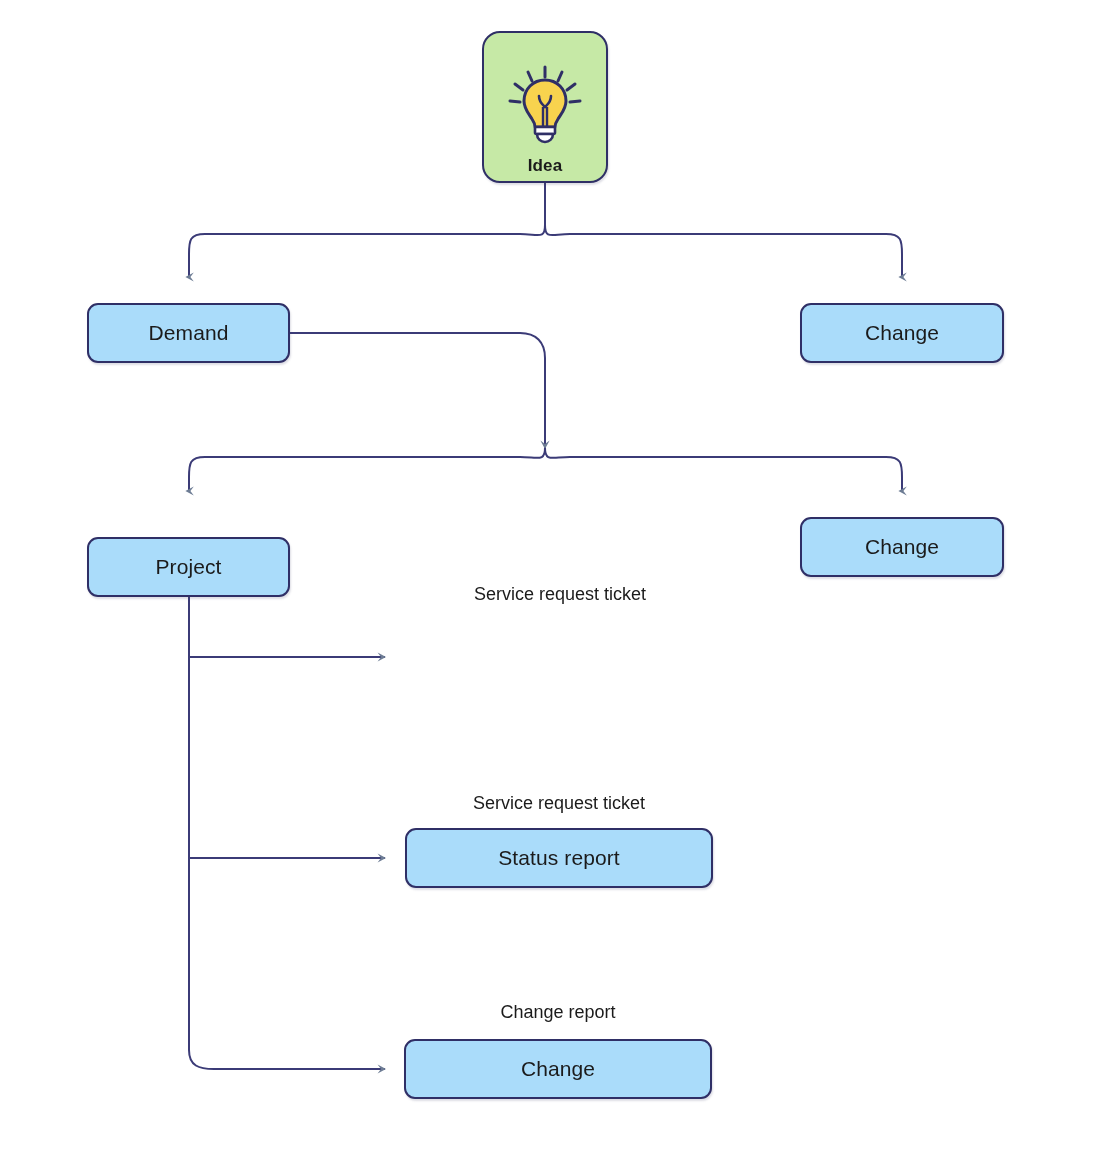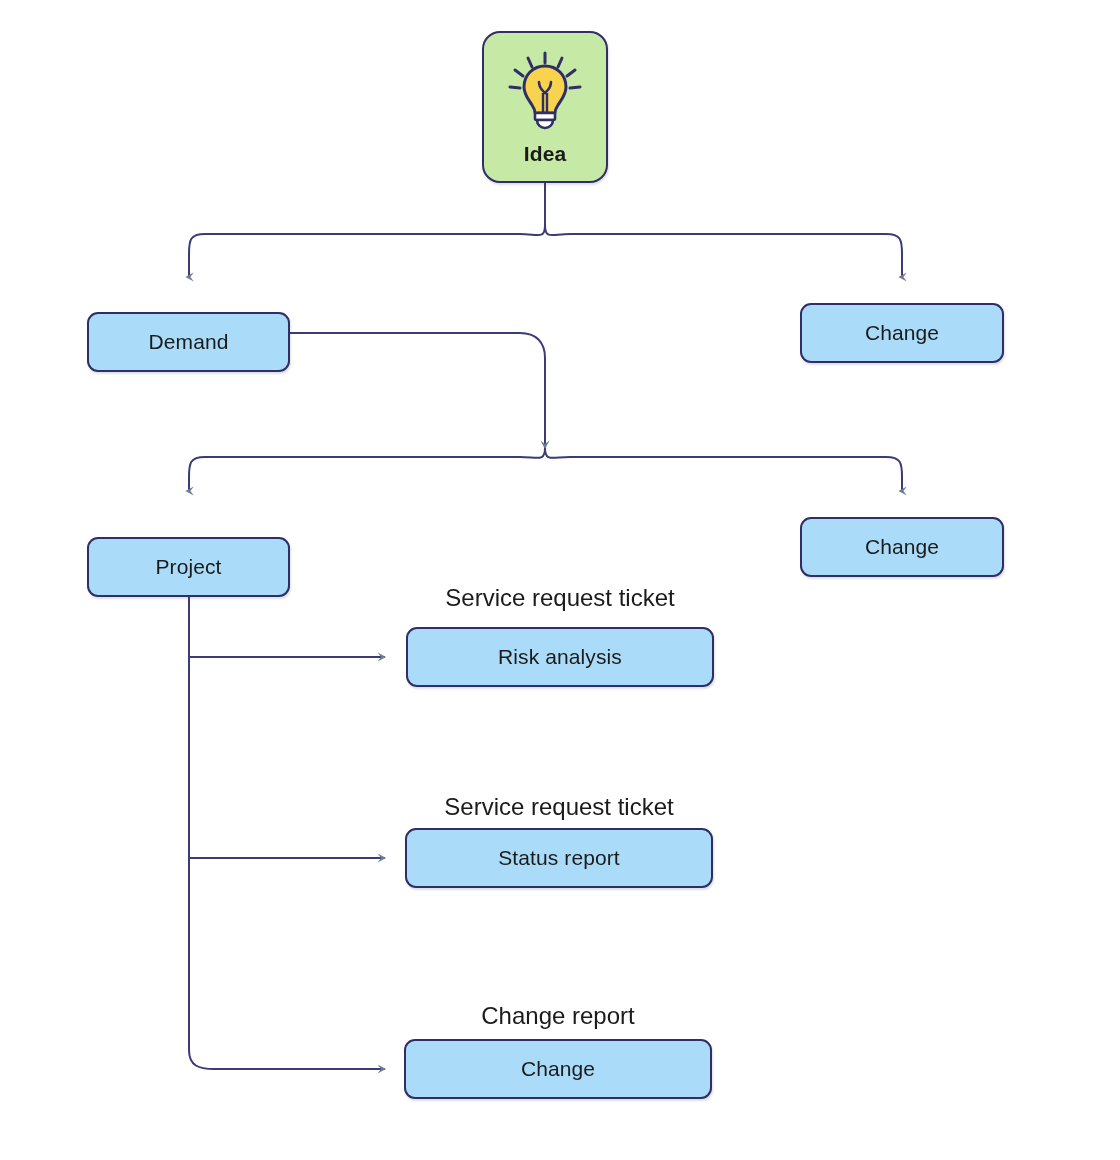--- a/index.html
+++ b/index.html
@@ -40,34 +40,34 @@
     color: #1b1b1b;
     font-size: 21px;
     letter-spacing: 0.1px;
     box-shadow: 1px 2px 2px rgba(70,70,110,0.18);
   }
   .node-idea {
     background: #c6e9a6;
     border-radius: 18px;
     flex-direction: column;
     justify-content: flex-start;
-    padding-top: 16px;
+    padding-top: 30px;
     font-weight: bold;
-    font-size: 21px;
+    font-size: 17px;
   }
   .idea-label {
     margin-top: 6px;
   }
   .bulb {
     display: block;
   }
   .ticket-label {
     position: absolute;
     color: #1b1b1b;
-    font-size: 24px;
+    font-size: 18px;
     white-space: nowrap;
     text-align: center;
   }
 </style>
 </head>
 <body>
 
 <div id="canvas">
 
   <svg class="edges" viewBox="0 0 1120 1160" xmlns="http://www.w3.org/2000/svg">
@@ -118,40 +118,37 @@
         <path d="M33,33 C33,39 36,41 39,44 C42,41 45,39 45,33" fill="none" stroke="#2f2f66" stroke-width="2.6" stroke-linecap="round"></path>
         <line x1="37" y1="44" x2="37" y2="64" stroke="#2f2f66" stroke-width="2.4"></line>
         <line x1="41" y1="44" x2="41" y2="64" stroke="#2f2f66" stroke-width="2.4"></line>
         <rect x="29" y="64" width="20" height="7" rx="1.5" fill="#ffffff" stroke="#2f2f66" stroke-width="2.6"></rect>
         <path d="M31,71 C31,76 35,79 39,79 C43,79 47,76 47,71 Z" fill="#ffffff" stroke="#2f2f66" stroke-width="2.6" stroke-linejoin="round"></path>
       </svg>
     </span>
     <span class="idea-label">Idea</span>
   </div>
 
-  <div class="node" style="left:87px; top:303px; width:203px; height:60px;margin-top:9px;">
+  <div class="node" style="left:87px; top:303px; width:203px; height:60px;">
     <span>Demand</span>
   </div>
 
   <div class="node" style="left:800px; top:303px; width:204px; height:60px;">
     <span>Change</span>
   </div>
 
   <div class="node" style="left:87px; top:517px; width:203px; height:60px;margin-top:20px;">
     <span>Project</span>
   </div>
 
   <div class="node" style="left:800px; top:517px; width:204px; height:60px;">
     <span>Change</span>
   </div>
 
   <div class="ticket-label" style="left:406px; top:584px; width:308px;">Service request ticket</div>
-  <div class="node" style="left:406px; top:627px; width:308px; height:60px;">
-    <span>Risk analysis</span>
-  </div>
 
   <div class="ticket-label" style="left:405px; top:793px; width:308px;">Service request ticket</div>
   <div class="node" style="left:405px; top:828px; width:308px; height:60px;">
     <span>Status report</span>
   </div>
 
   <div class="ticket-label" style="left:404px; top:1002px; width:308px;">Change report</div>
   <div class="node" style="left:404px; top:1039px; width:308px; height:60px;">
     <span>Change</span>
   </div>

